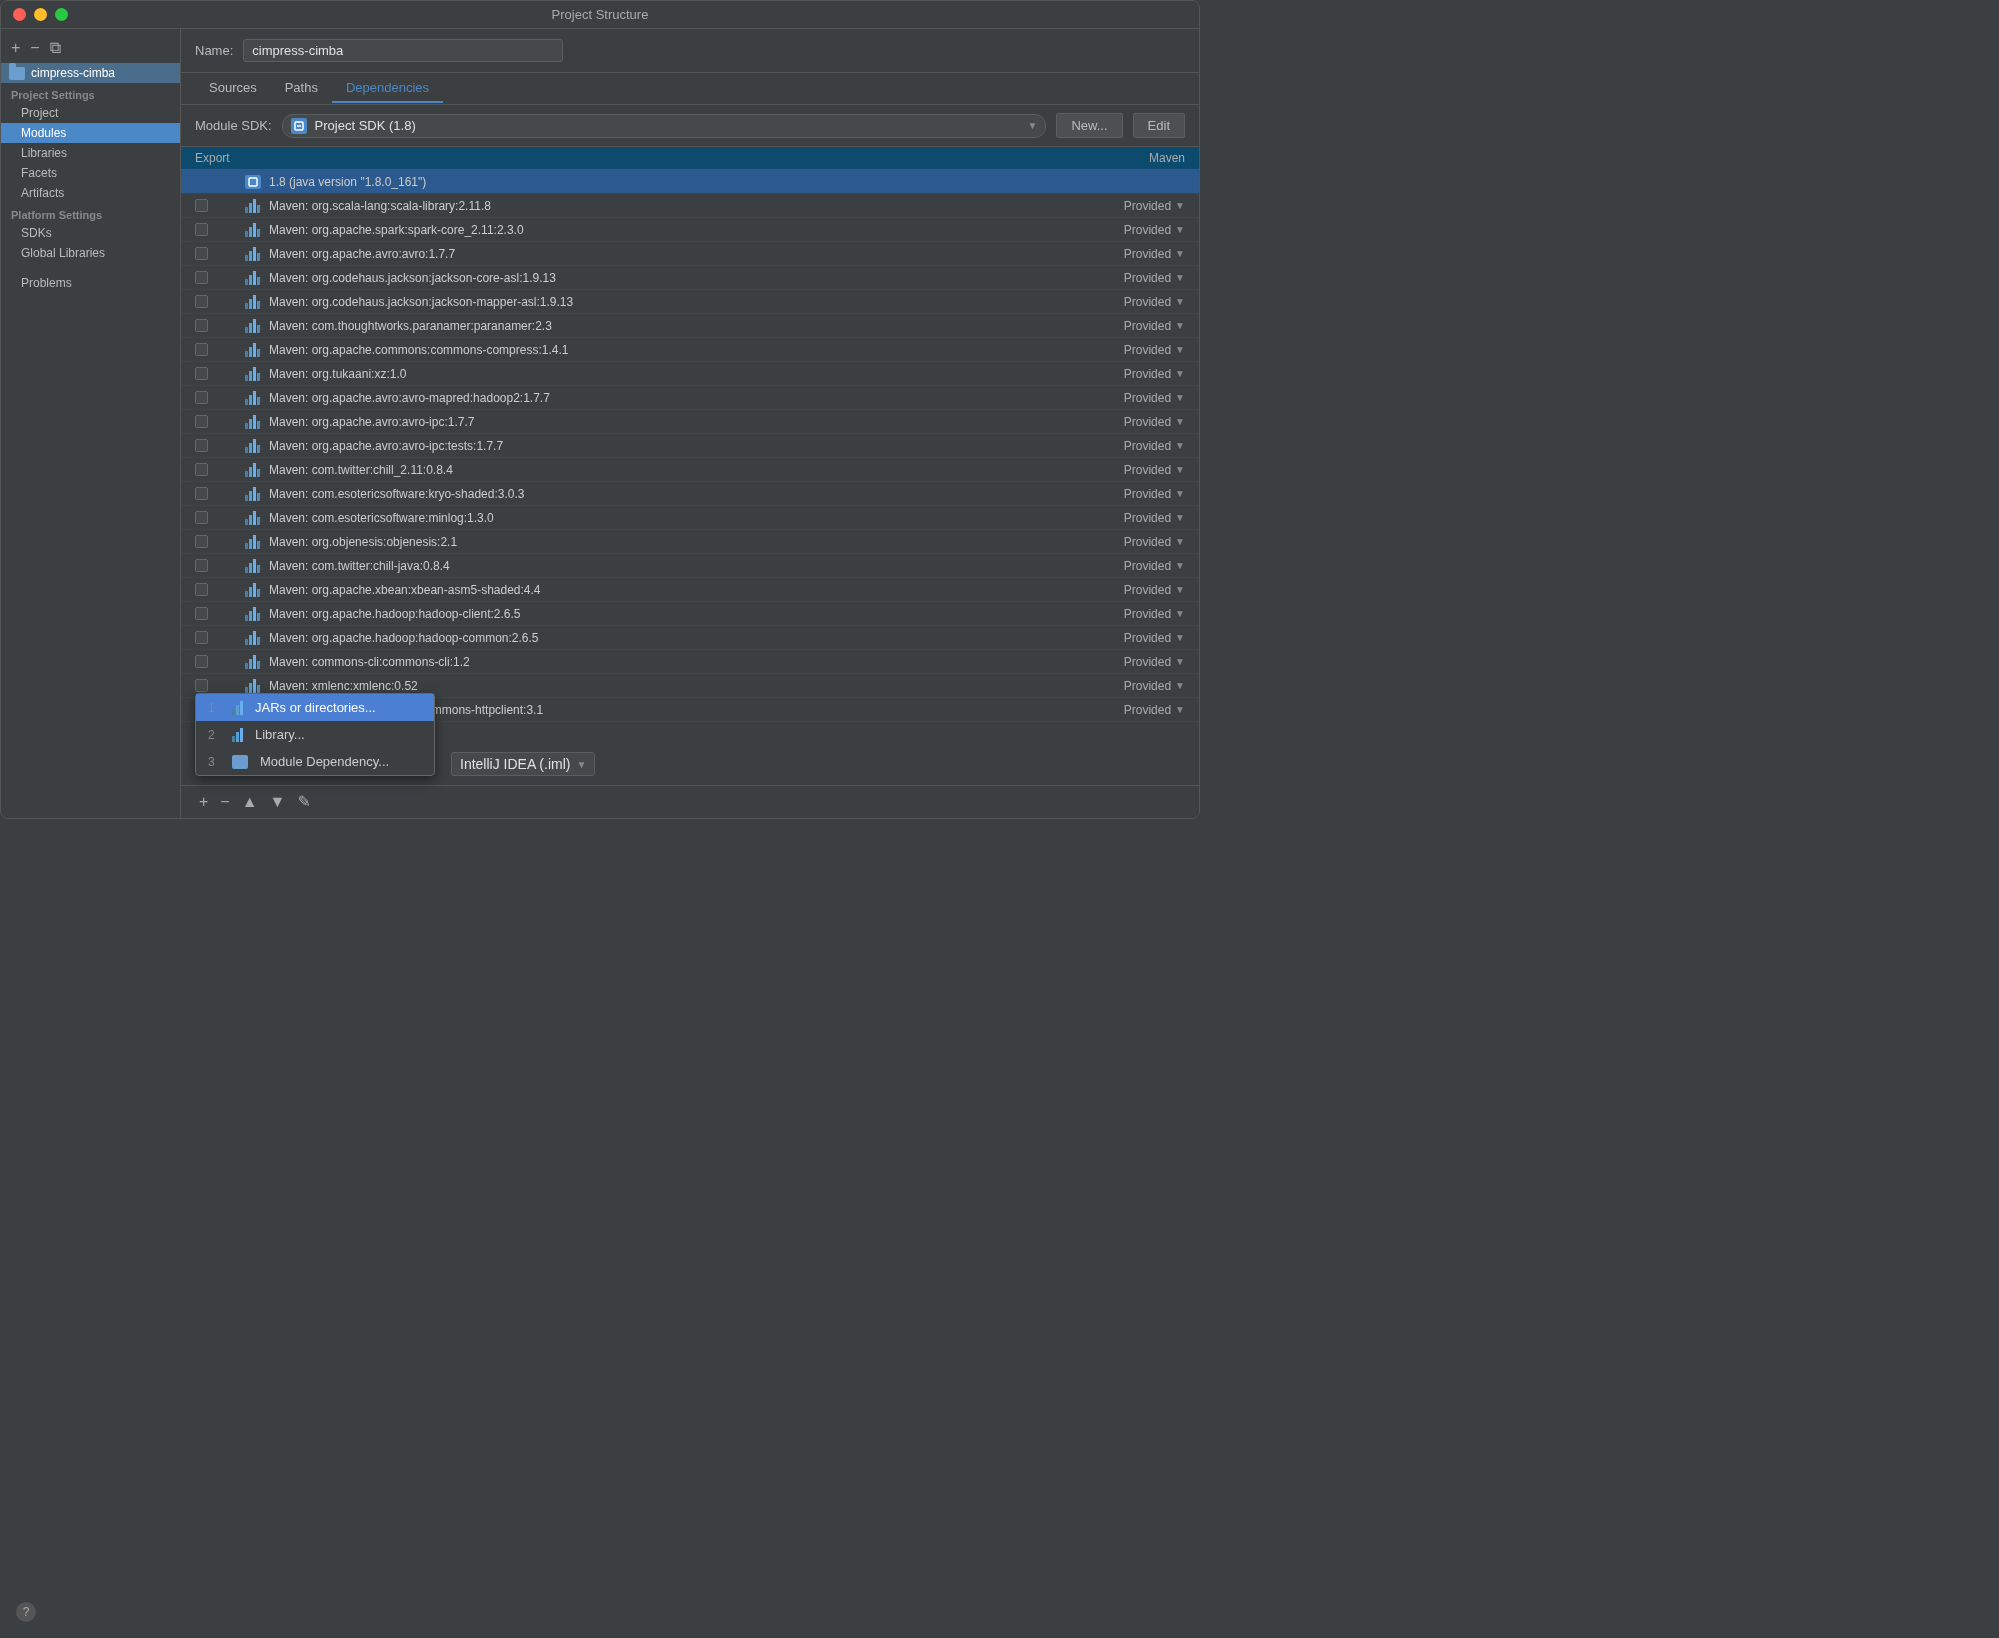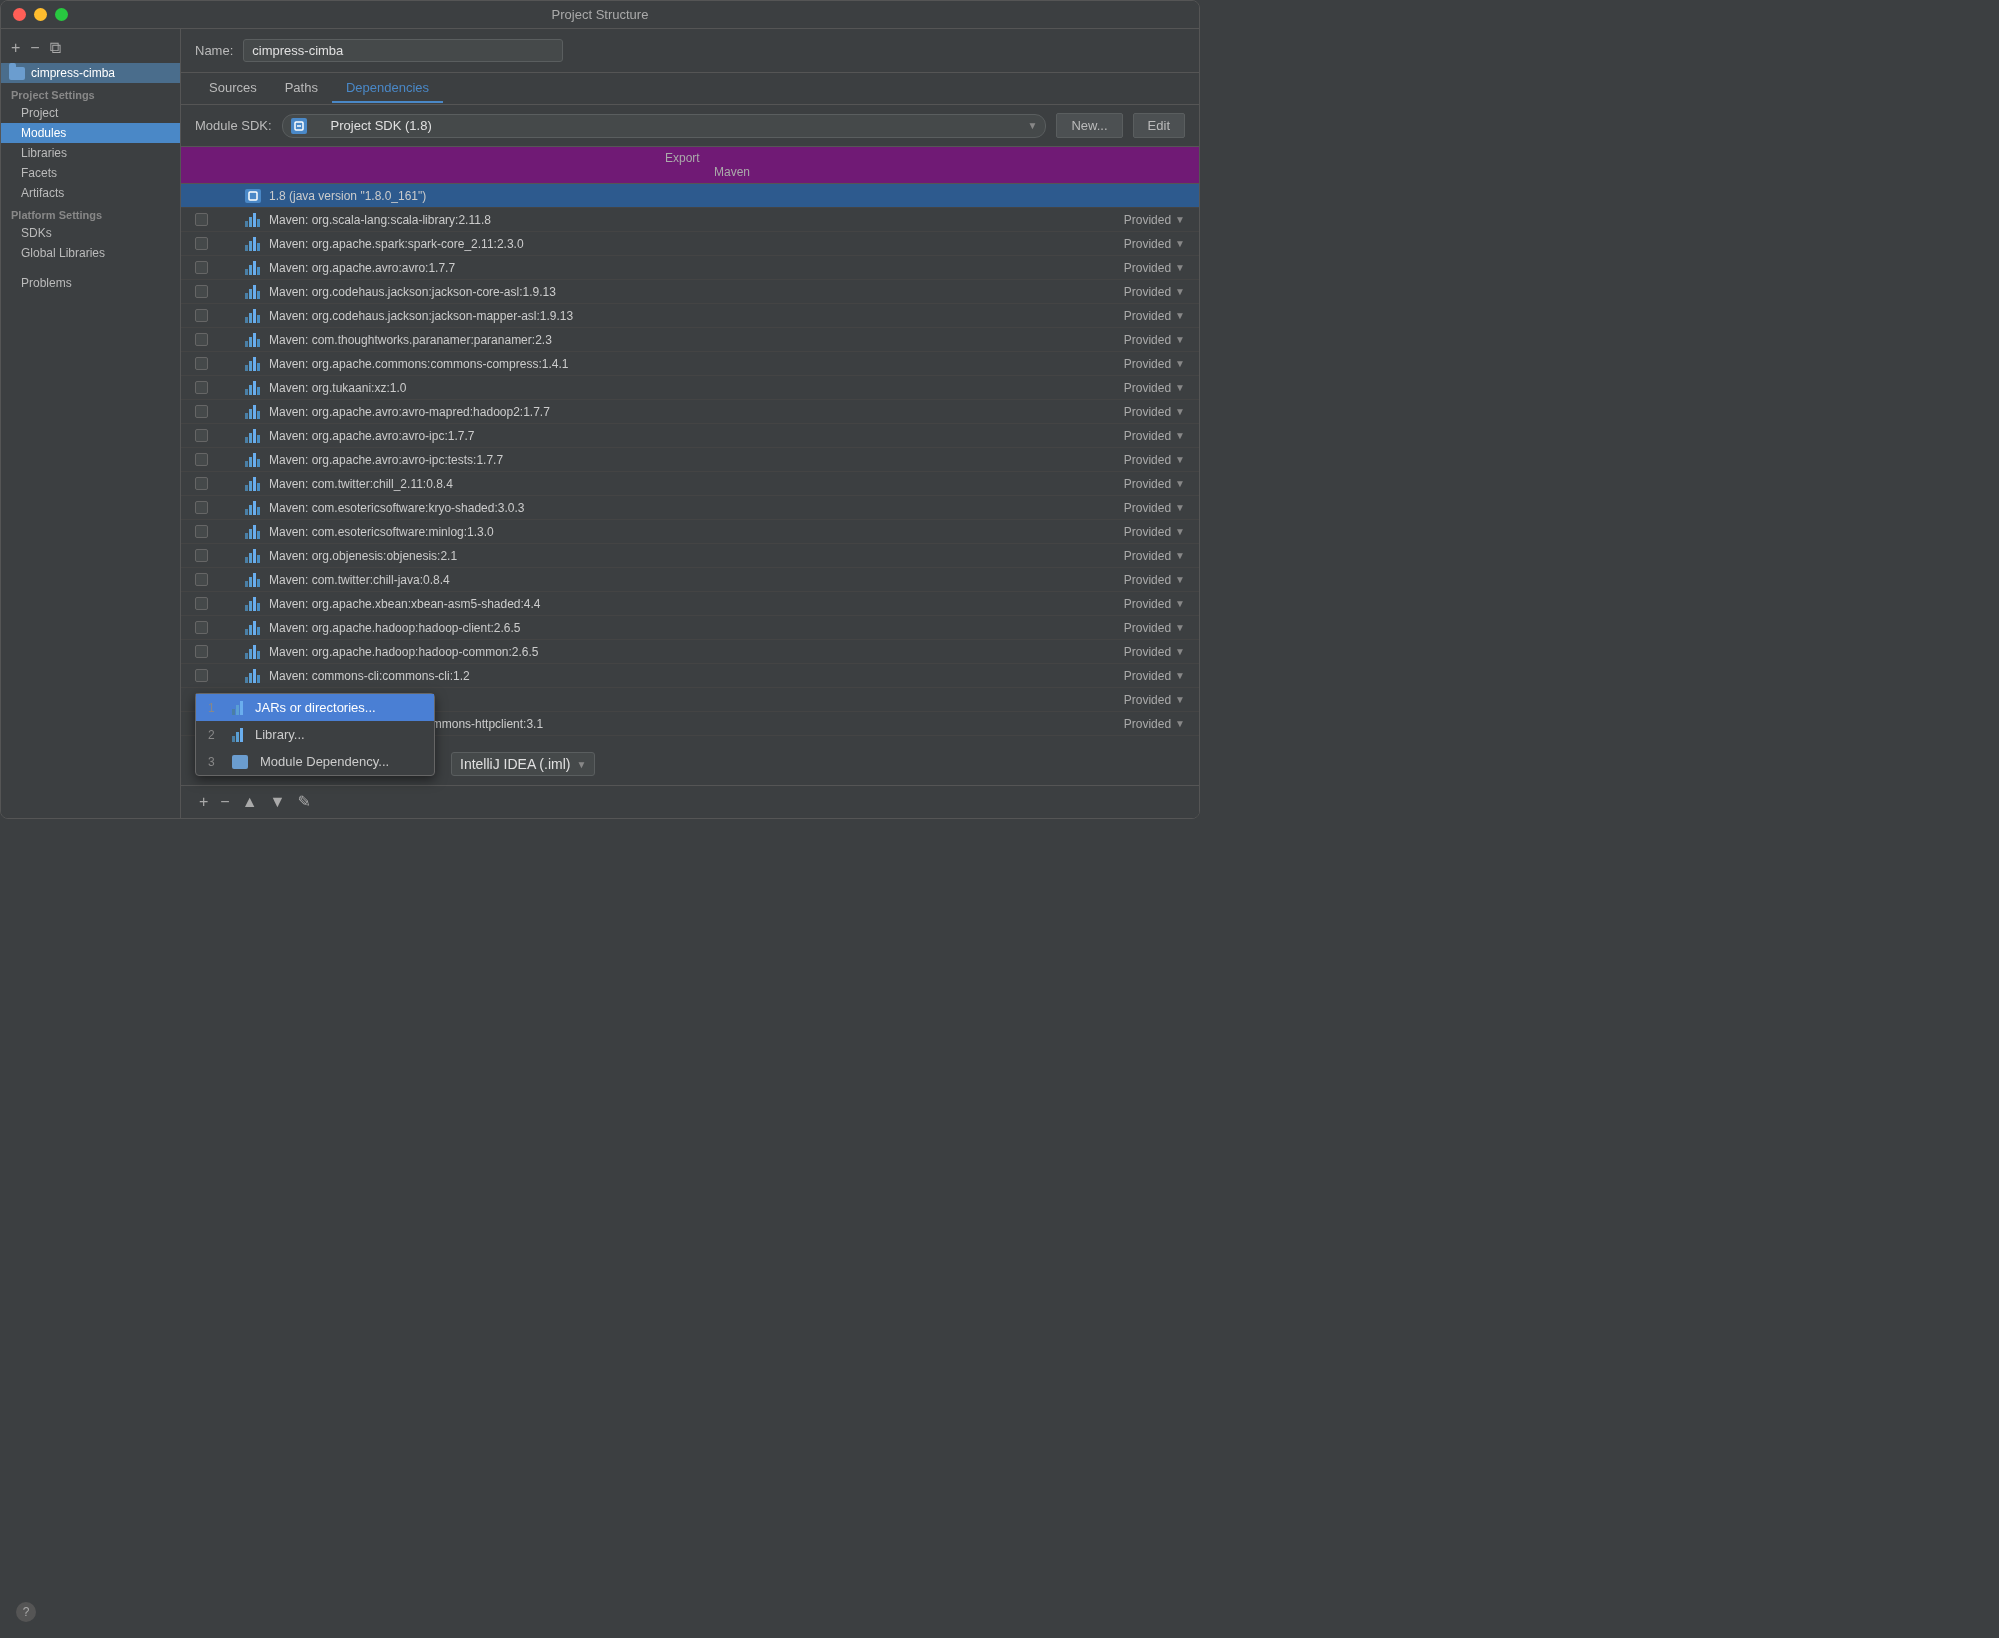--- a/index.html
+++ b/index.html
@@ -187,21 +187,21 @@
       border-bottom: 1px solid #555;
     }
     .sdk-label { color: #bbbbbb; font-size: 13px; }
     .sdk-select {
       display: flex;
       align-items: center;
       background: #45494a;
       border: 1px solid #5a5e5f;
       border-radius: 11px;
       padding: 3px 8px;
-      gap: 24px;
+      gap: 8px;
       flex: 1;
       cursor: pointer;
     }
     .sdk-select-icon {
       width: 16px;
       height: 16px;
       background: #4a88c7;
       border-radius: 2px;
       flex-shrink: 0;
       display: flex;
@@ -230,25 +230,24 @@
       flex: 1;
       overflow-y: auto;
       background: #3c3f41;
     }
 
     .deps-header {
       display: flex;
       align-items: center;
       padding: 4px 14px;
       border-bottom: 1px solid #555;
-      background: #701a75;
+      background: #0c4a6e;
       position: sticky;
       top: 0;
       z-index: 1;
-      flex-direction: column;
     }
     .deps-header-export {
       width: 50px;
       font-size: 12px;
       color: #aaa;
     }
     .deps-header-name {
       flex: 1;
       font-size: 12px;
       color: #aaa;

